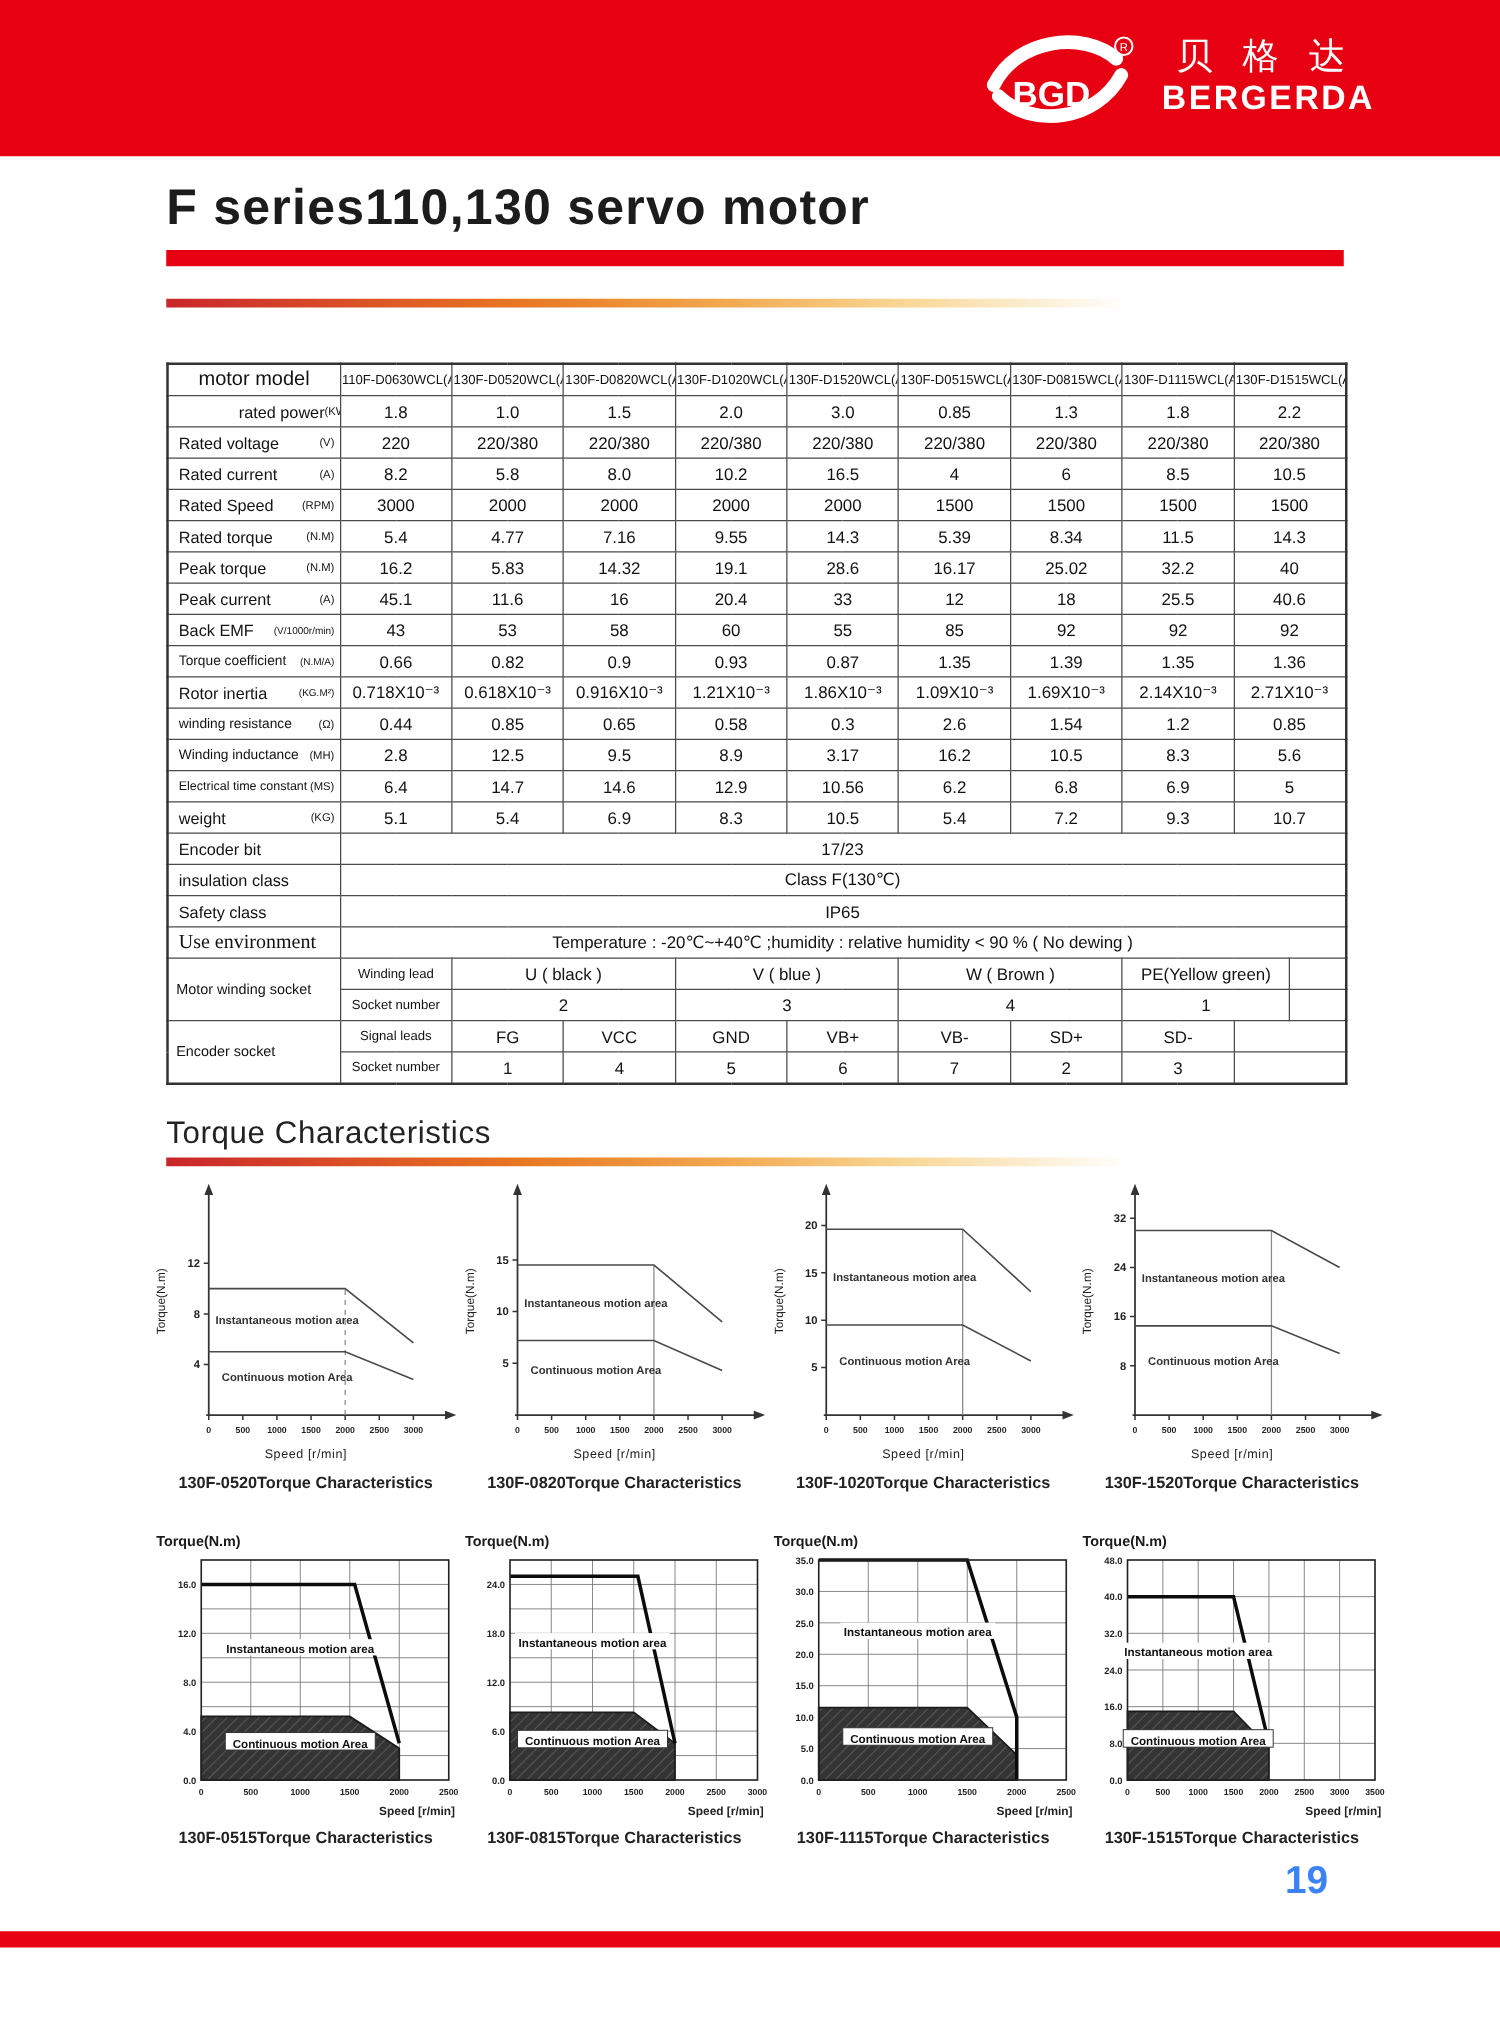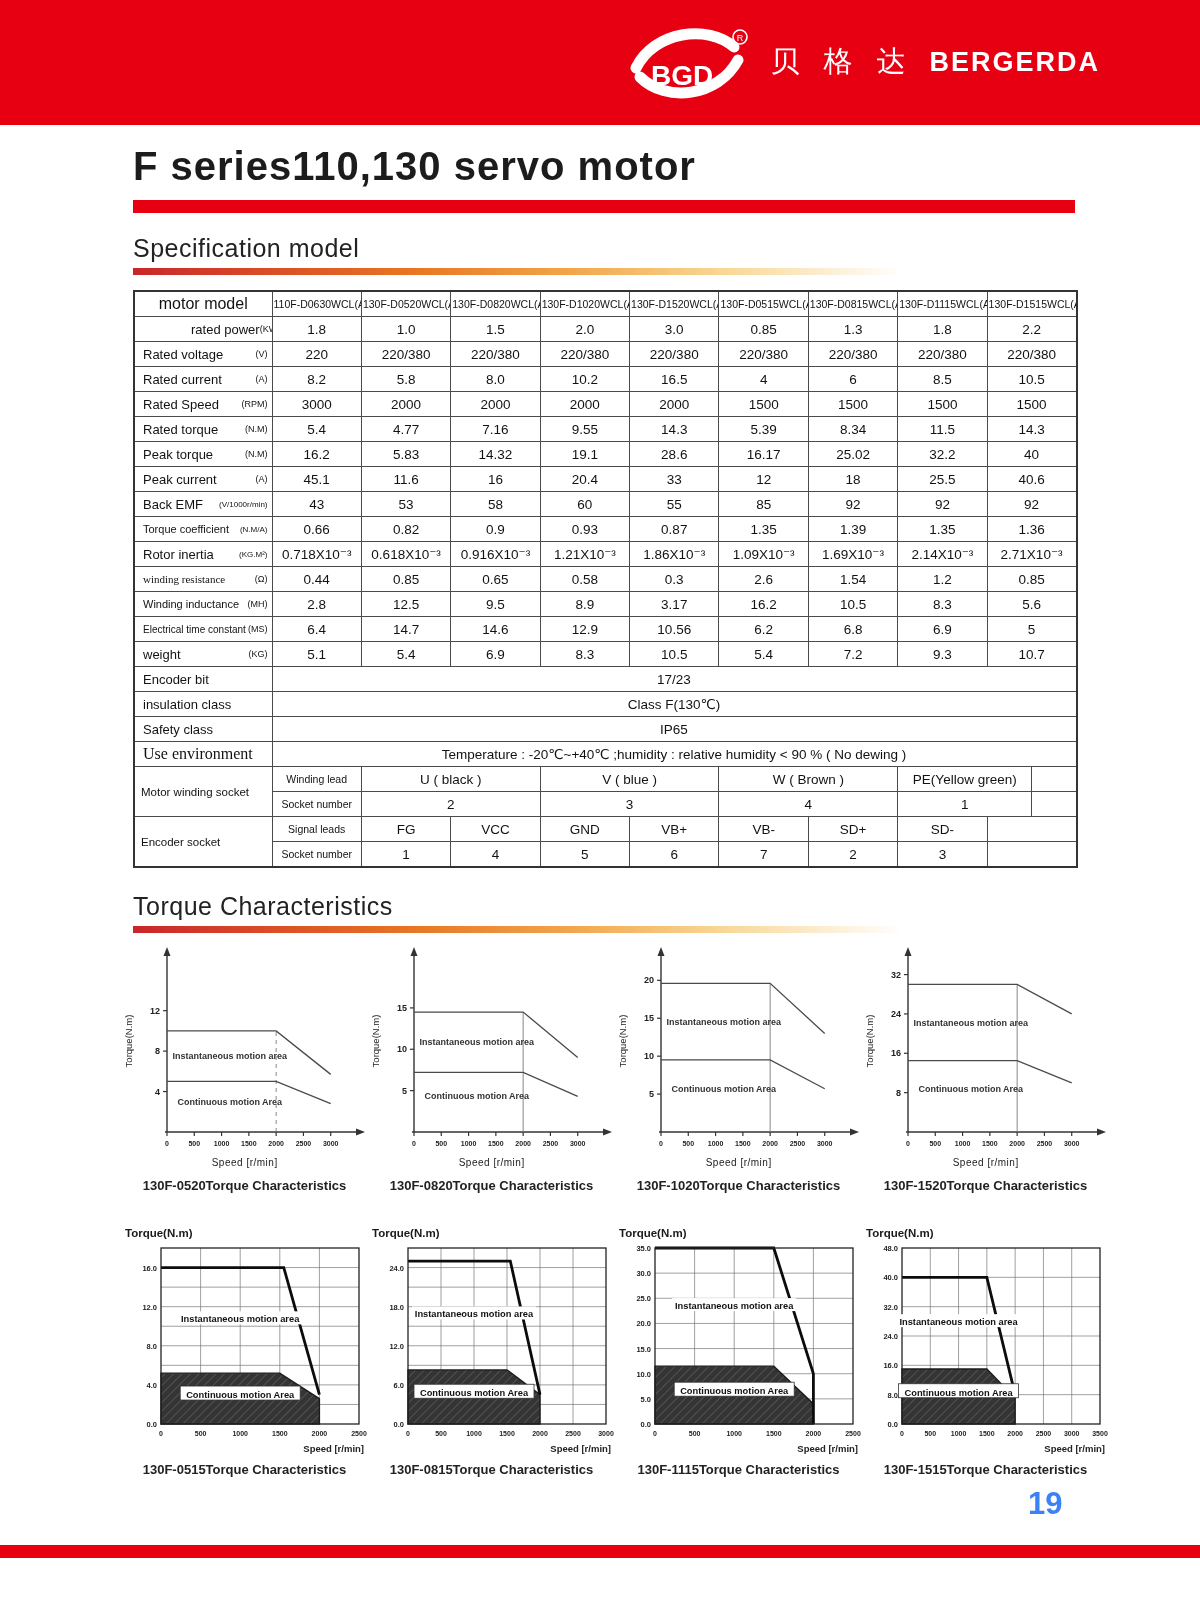--- a/index.html
+++ b/index.html
@@ -3,21 +3,21 @@
 <meta charset="utf-8">
 <style>
   html,body{margin:0;padding:0;}
   body{
     width:1200px;height:1616px;position:relative;background:#fff;
     font-family:"Liberation Sans","DejaVu Sans",sans-serif;color:#111;
     overflow:hidden;
   }
   .banner{position:absolute;left:0;top:0;width:1200px;height:125px;background:#E60012;}
   .logo-wrap{position:absolute;right:100px;top:18px;display:flex;align-items:center;gap:20px;}
-  .brand-col{display:flex;align-items:center;color:#fff;}
+  .brand-col{display:flex;flex-direction:column;align-items:flex-end;color:#fff;}
   .brand-cn{font-size:29px;letter-spacing:24px;white-space:nowrap;line-height:1.1;}
   .brand-en{font-size:27px;letter-spacing:2px;font-weight:bold;line-height:1.2;}
   .page-title{position:absolute;left:133px;top:144px;font-size:40px;font-weight:bold;letter-spacing:1px;color:#1c1c1c;}
   .title-bar{position:absolute;left:133px;top:200px;width:942px;height:13px;background:#E60012;}
   .section-head{position:absolute;left:133px;}
   .section-head .lbl{font-size:25px;color:#222;letter-spacing:0.5px;}
   .section-underline{height:7px;margin-top:5px;width:810px;
     background:linear-gradient(90deg,#c9252b 0%,#d84927 15%,#e87722 35%,#f2a84e 55%,#f8d592 72%,rgba(255,255,255,0) 95%);}
   #spec-head{top:234px;}
   #torque-head{top:892px;}
@@ -60,21 +60,20 @@
       <div class="brand-cn">贝格达</div>
       <div class="brand-en">BERGERDA</div>
     </div>
   </div>
 </div>
 
 <div class="page-title">F series110,130 servo motor</div>
 <div class="title-bar"></div>
 
 <div class="section-head" id="spec-head">
-  <div class="lbl">Specification model</div>
   <div class="section-underline"></div>
 </div>
 
 <table class="spec-table">
   <colgroup id="spec-cols">
       <col style="width: 138px;">
       <col style="width: 44.7px;">
       <col style="width: 44.7px;">
       <col style="width: 44.7px;">
       <col style="width: 44.7px;">
@@ -272,21 +271,21 @@
         <td colspan="2">1.21X10⁻³</td>
         <td colspan="2">1.86X10⁻³</td>
         <td colspan="2">1.09X10⁻³</td>
         <td colspan="2">1.69X10⁻³</td>
         <td colspan="2">2.14X10⁻³</td>
         <td colspan="2">2.71X10⁻³</td>
       </tr>
       <tr>
         <td class="rowlabel" colspan="1">
           <div class="lblflex">
-            <span style="font-size: 11px; font-family: Liberation Serif, serif;">winding resistance</span>
+            <span style="font-size: 11px;">winding resistance</span>
             <span class="unit">(Ω)</span>
           </div>
         </td>
         <td colspan="2">0.44</td>
         <td colspan="2">0.85</td>
         <td colspan="2">0.65</td>
         <td colspan="2">0.58</td>
         <td colspan="2">0.3</td>
         <td colspan="2">2.6</td>
         <td colspan="2">1.54</td>

